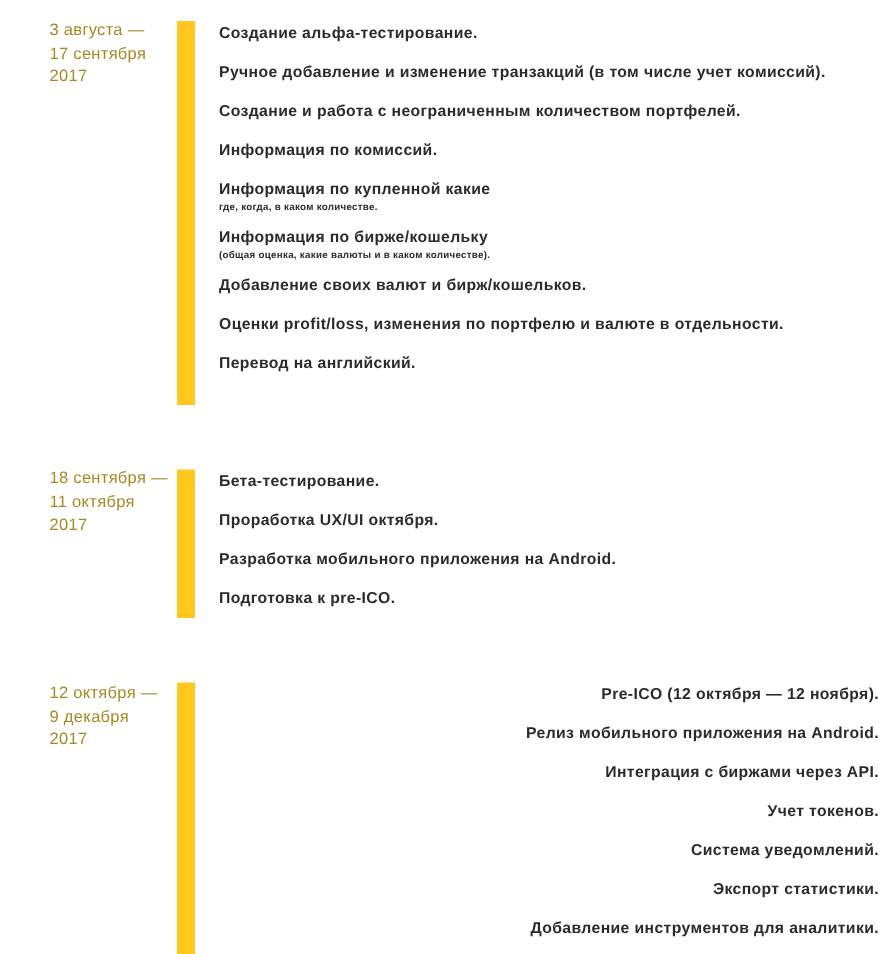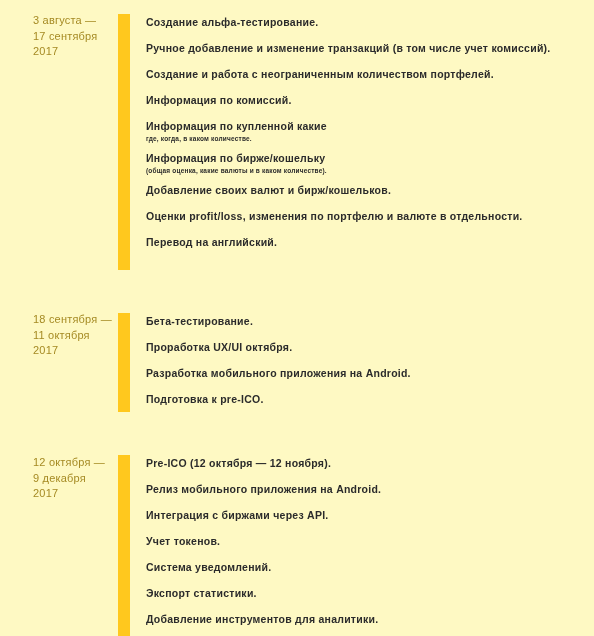--- a/index.html
+++ b/index.html
@@ -11,21 +11,21 @@
     width: 594px;
     height: 636px;
     overflow: hidden;
     font-family: "Liberation Sans", sans-serif;
     -webkit-font-smoothing: antialiased;
   }
   #roadmap {
     position: relative;
     width: 594px;
     height: 636px;
-    background: #fef9c3;
+    background: #ffffff;
   }
   .block {
     position: relative;
     width: 594px;
   }
   .dates {
     position: absolute;
     left: 33px;
     width: 80px;
     color: #a58a23;
@@ -74,21 +74,21 @@
   
   #block-2 .dates { top: 312px; }
   #block-2 .bar { top: 313px; height: 99px; }
   #block-2 .items { top: 315px; }
   #block-2 .item { margin-bottom: 13px; }
 
   
   #block-3 .dates { top: 455px; }
   #block-3 .bar { top: 455px; height: 181px; }
   #block-3 .items { top: 457px; }
-  #block-3 .item { margin-bottom: 13px; }
+  #block-3 .item { margin-bottom: 13px; text-align: right; }
 </style>
 </head>
 <body>
 
 <div id="roadmap">
 
   <div class="block" id="block-1">
     <div class="dates">3 августа —
 17 сентября
 2017</div>

